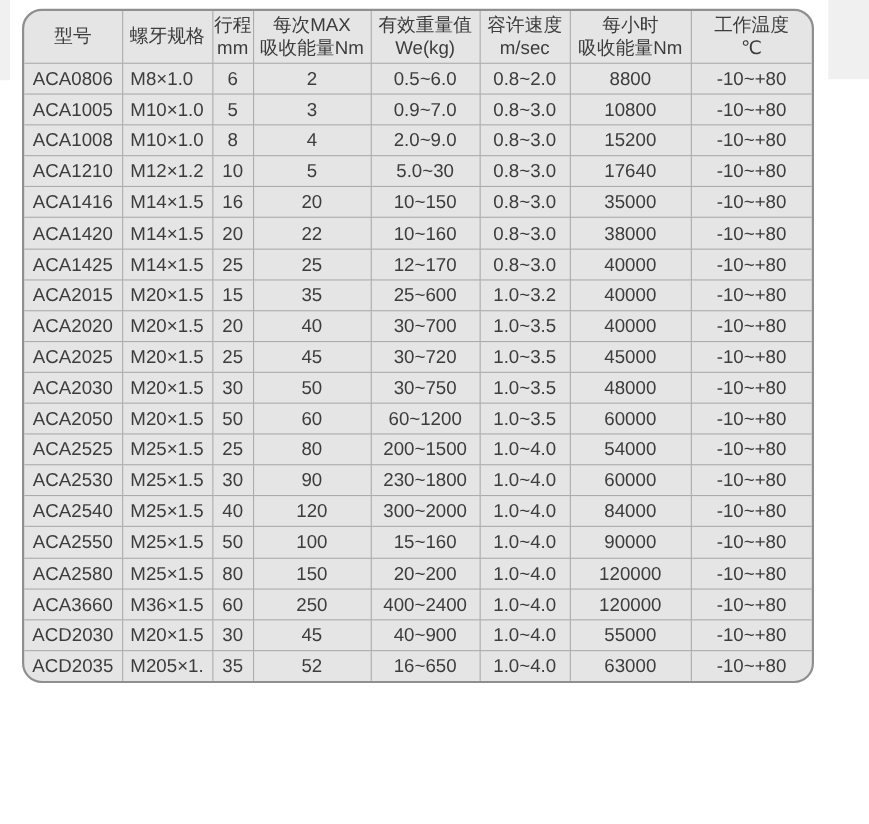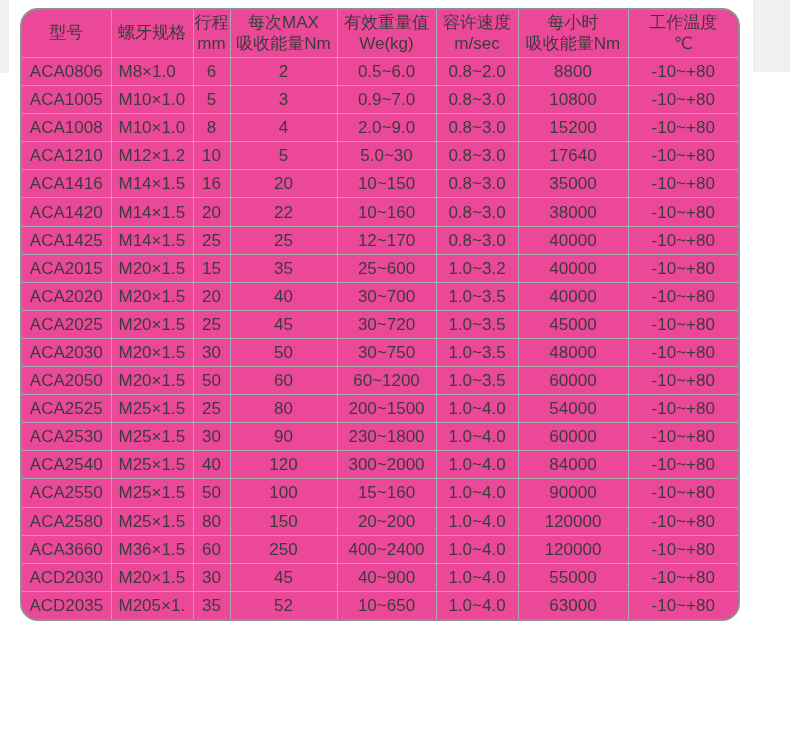--- a/index.html
+++ b/index.html
@@ -28,21 +28,21 @@
     background: #f0f0f0;
   }
   .spec-table-wrap {
     position: absolute;
     left: 20px; top: 8px;
     width: 720px; height: 613px;
     box-sizing: border-box;
     border: 2px solid #8f8f8f;
     border-radius: 18px;
     overflow: hidden;
-    background: #ec4899;
+    background: #e5e5e5;
   }
   table.spec {
     width: 100%;
     height: 100%;
     border-collapse: collapse;
     table-layout: fixed;
   }
   table.spec th, table.spec td {
     border: 1px solid #ababab;
     padding: 0;
@@ -301,21 +301,21 @@
             <td class="col4">40~900</td>
             <td class="col5">1.0~4.0</td>
             <td class="col6">55000</td>
             <td class="col7">-10~+80</td>
           </tr>
           <tr>
             <td class="col0">ACD2035</td>
             <td class="col1">M205×1.</td>
             <td class="col2">35</td>
             <td class="col3">52</td>
-            <td class="col4">10~650</td>
+            <td class="col4">16~650</td>
             <td class="col5">1.0~4.0</td>
             <td class="col6">63000</td>
             <td class="col7">-10~+80</td>
           </tr>
         </tbody>
     </table>
   </div>
 </div>
 
 </body></html>

